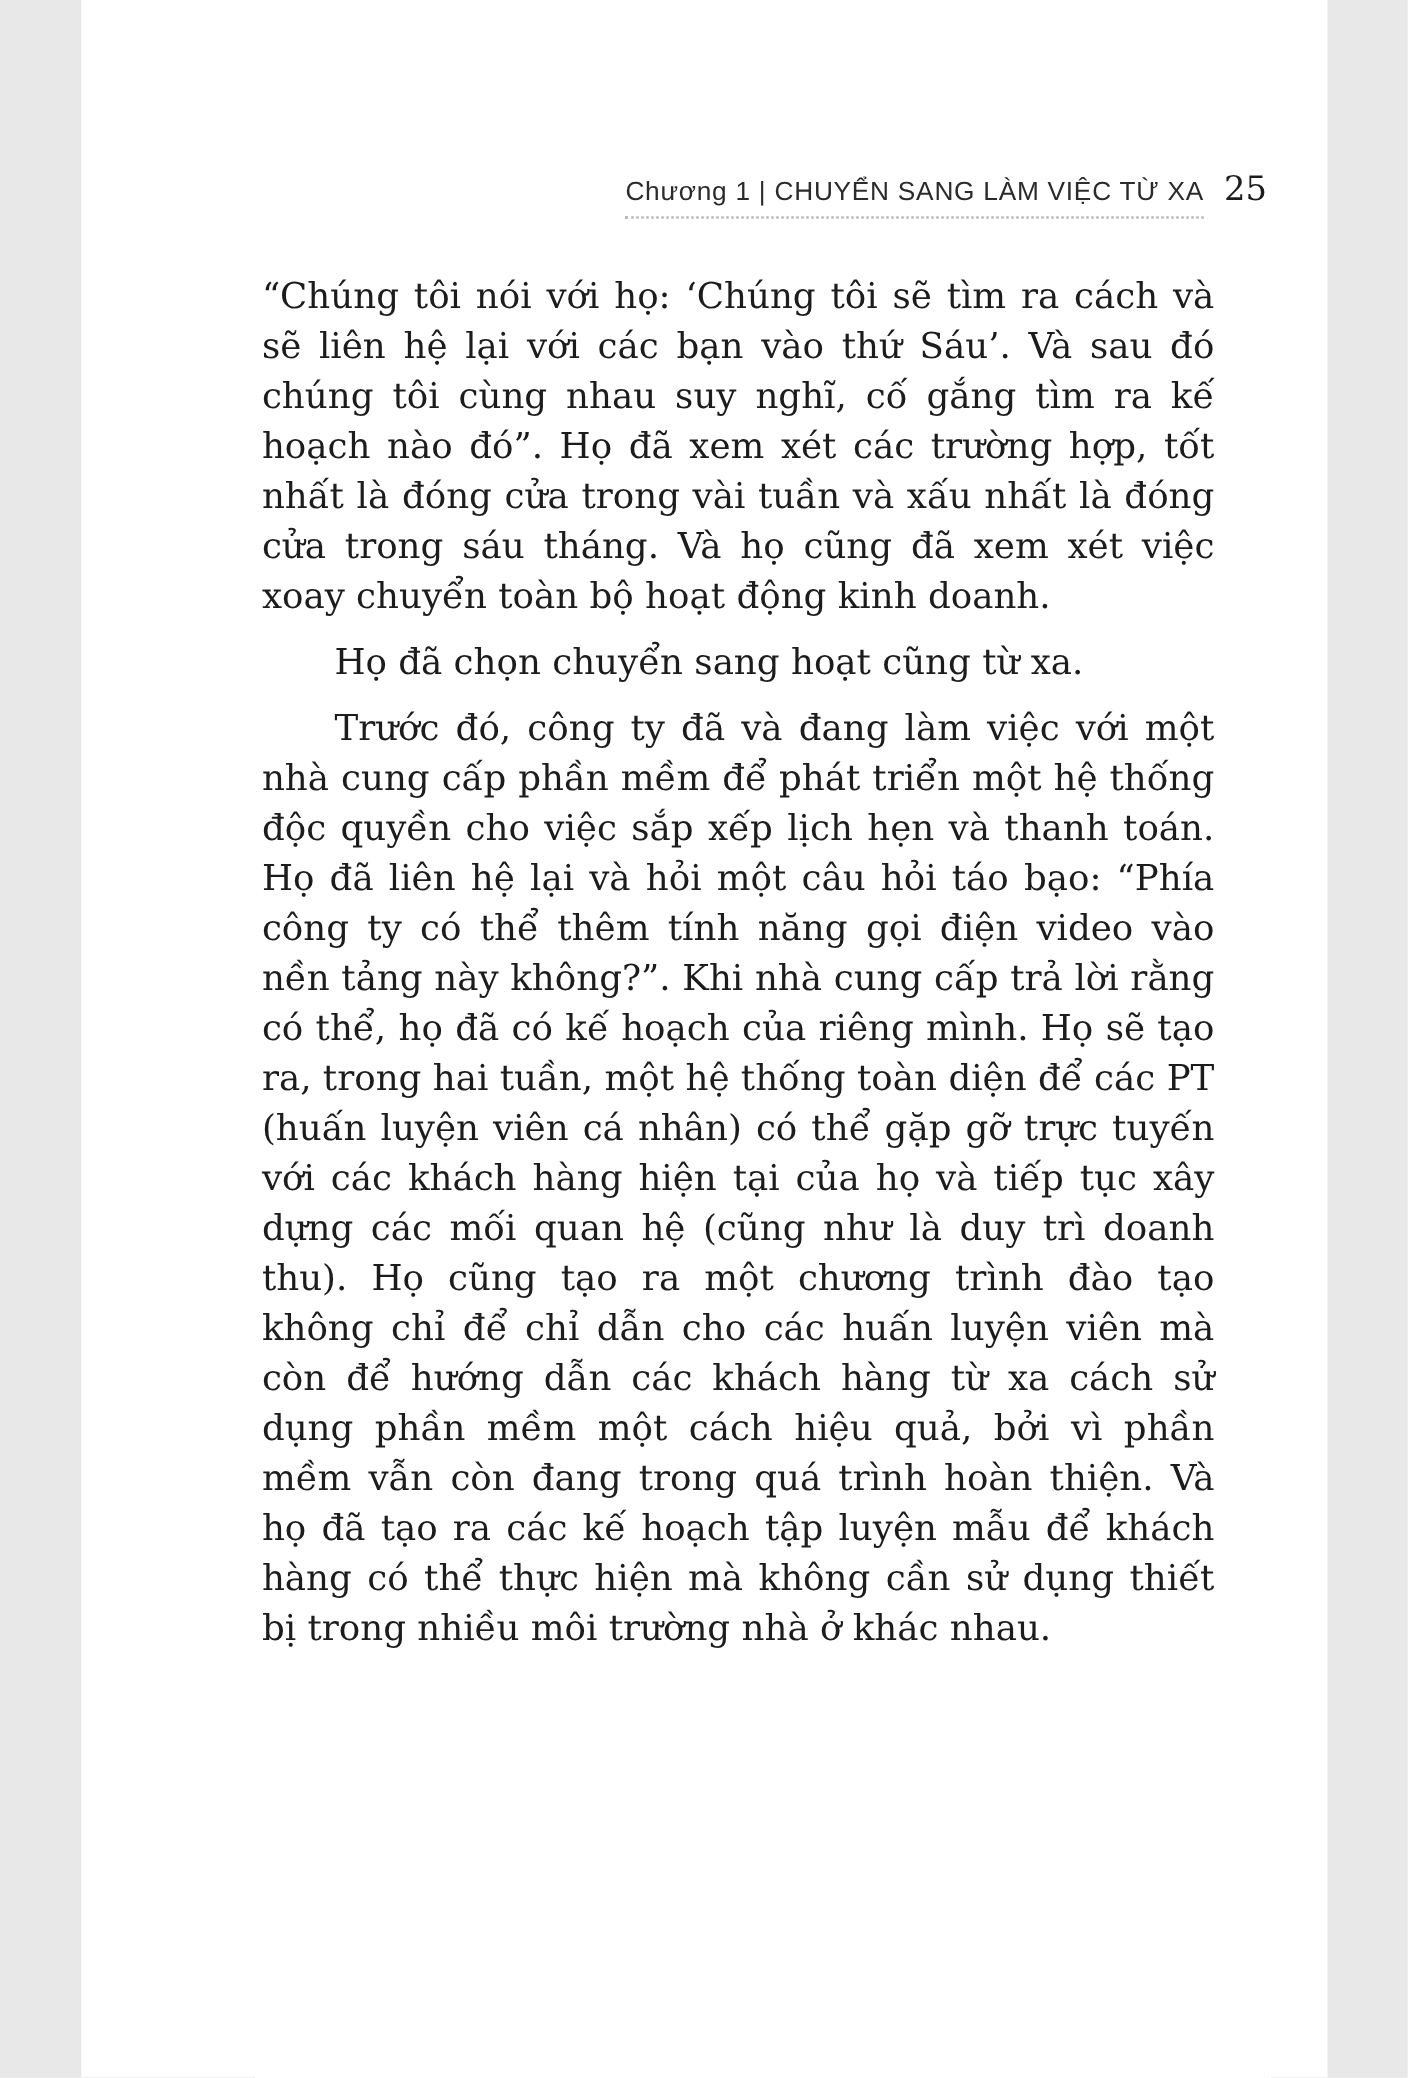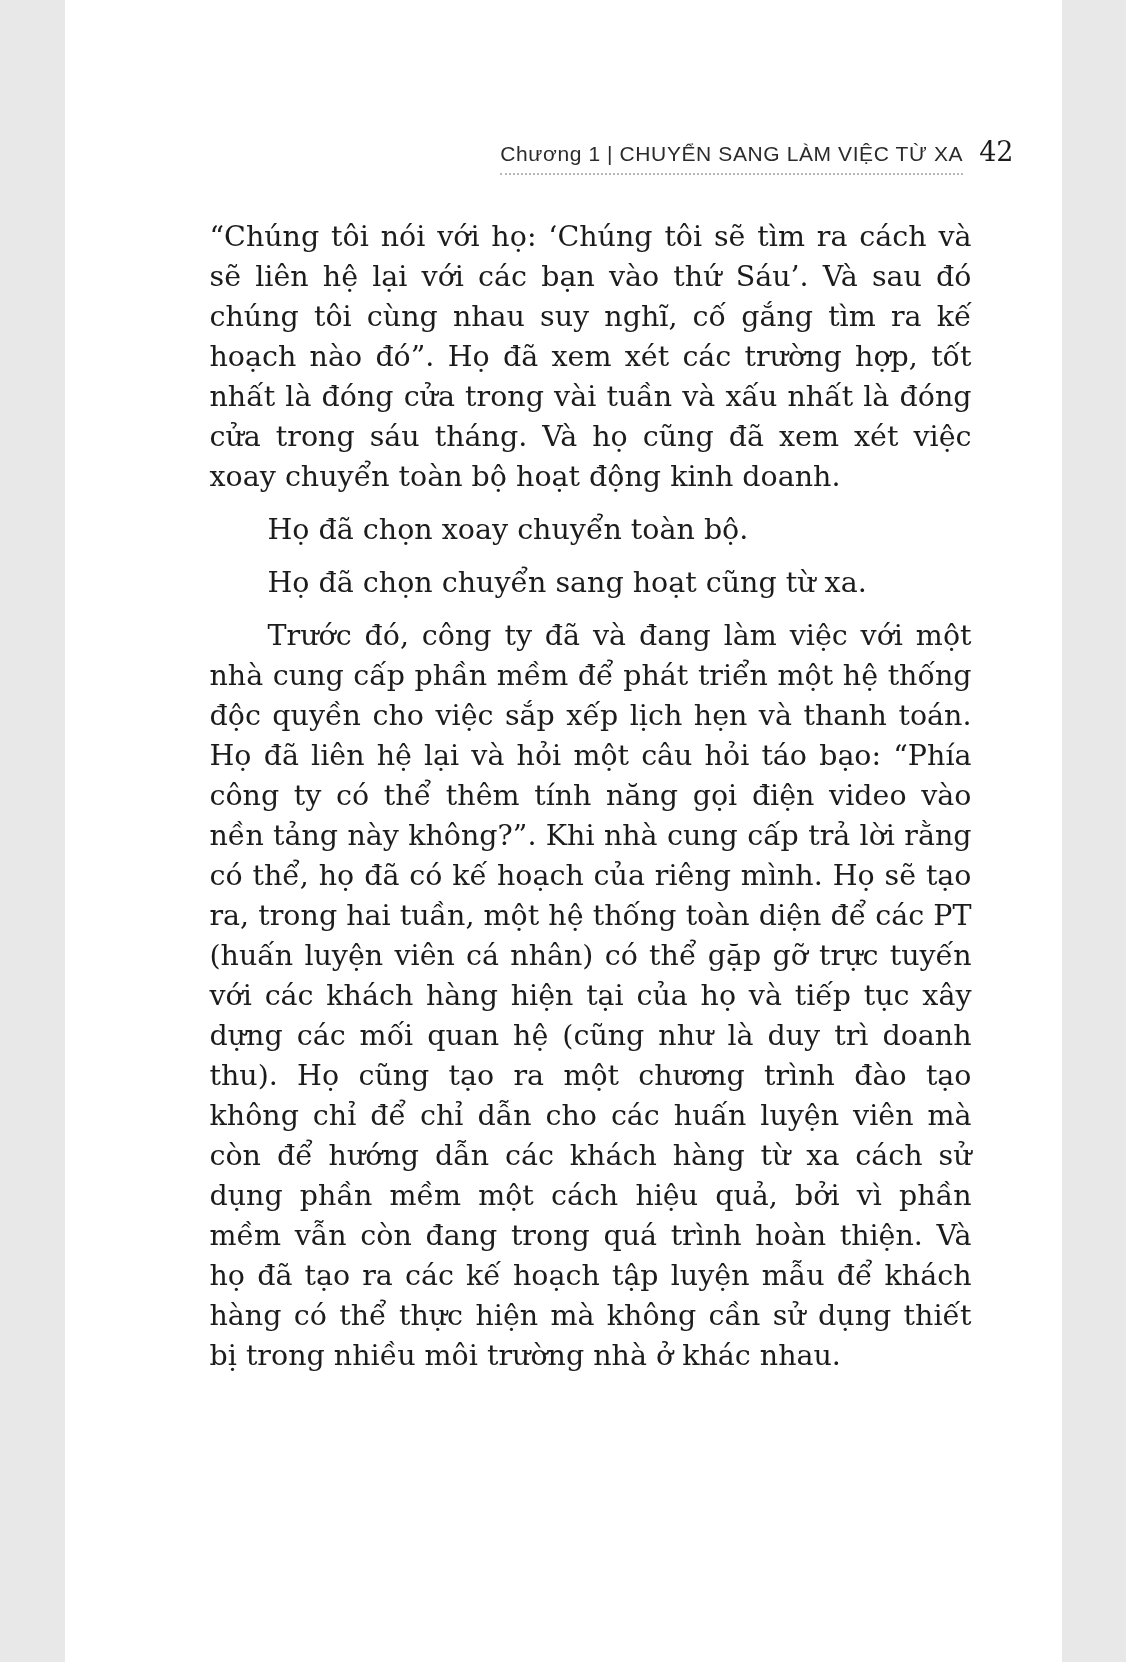--- a/index.html
+++ b/index.html
@@ -59,25 +59,24 @@
   }
 </style>
 </head>
 <body>
 
 <div class="page">
   <div class="content">
 
     <div class="running-header">
       <span class="chapter-heading">Chương 1 | CHUYỂN SANG LÀM VIỆC TỪ XA</span>
-      <span class="page-number">42</span>
+      <span class="page-number">25</span>
     </div>
 
     <div class="body-text">
       <p>“Chúng tôi nói với họ: ‘Chúng tôi sẽ tìm ra cách và sẽ liên hệ lại với các bạn vào thứ Sáu’. Và sau đó chúng tôi cùng nhau suy nghĩ, cố gắng tìm ra kế hoạch nào đó”. Họ đã xem xét các trường hợp, tốt nhất là đóng cửa trong vài tuần và xấu nhất là đóng cửa trong sáu tháng. Và họ cũng đã xem xét việc xoay chuyển toàn bộ hoạt động kinh doanh.</p>
-      <p class="indent">Họ đã chọn xoay chuyển toàn bộ.</p>
       <p class="indent">Họ đã chọn chuyển sang hoạt cũng từ xa.</p>
       <p class="indent">Trước đó, công ty đã và đang làm việc với một nhà cung cấp phần mềm để phát triển một hệ thống độc quyền cho việc sắp xếp lịch hẹn và thanh toán. Họ đã liên hệ lại và hỏi một câu hỏi táo bạo: “Phía công ty có thể thêm tính năng gọi điện video vào nền tảng này không?”. Khi nhà cung cấp trả lời rằng có thể, họ đã có kế hoạch của riêng mình. Họ sẽ tạo ra, trong hai tuần, một hệ thống toàn diện để các PT (huấn luyện viên cá nhân) có thể gặp gỡ trực tuyến với các khách hàng hiện tại của họ và tiếp tục xây dựng các mối quan hệ (cũng như là duy trì doanh thu). Họ cũng tạo ra một chương trình đào tạo không chỉ để chỉ dẫn cho các huấn luyện viên mà còn để hướng dẫn các khách hàng từ xa cách sử dụng phần mềm một cách hiệu quả, bởi vì phần mềm vẫn còn đang trong quá trình hoàn thiện. Và họ đã tạo ra các kế hoạch tập luyện mẫu để khách hàng có thể thực hiện mà không cần sử dụng thiết bị trong nhiều môi trường nhà ở khác nhau.</p>
 
     </div>
 
   </div>
 </div>
 
 </body></html>

